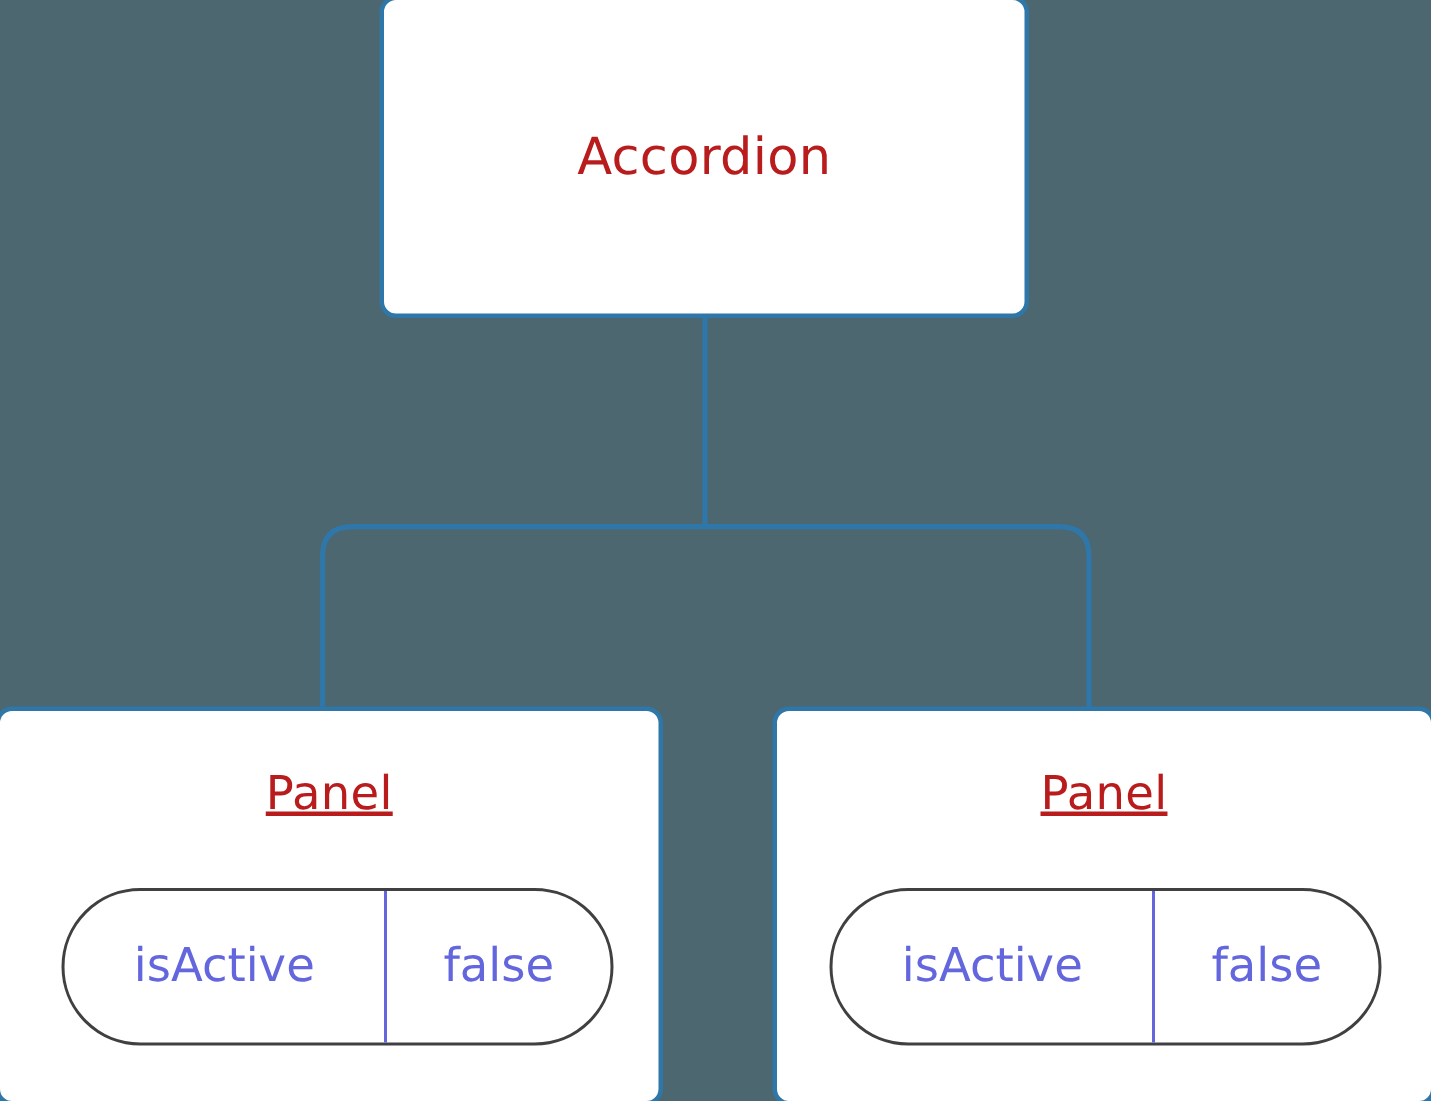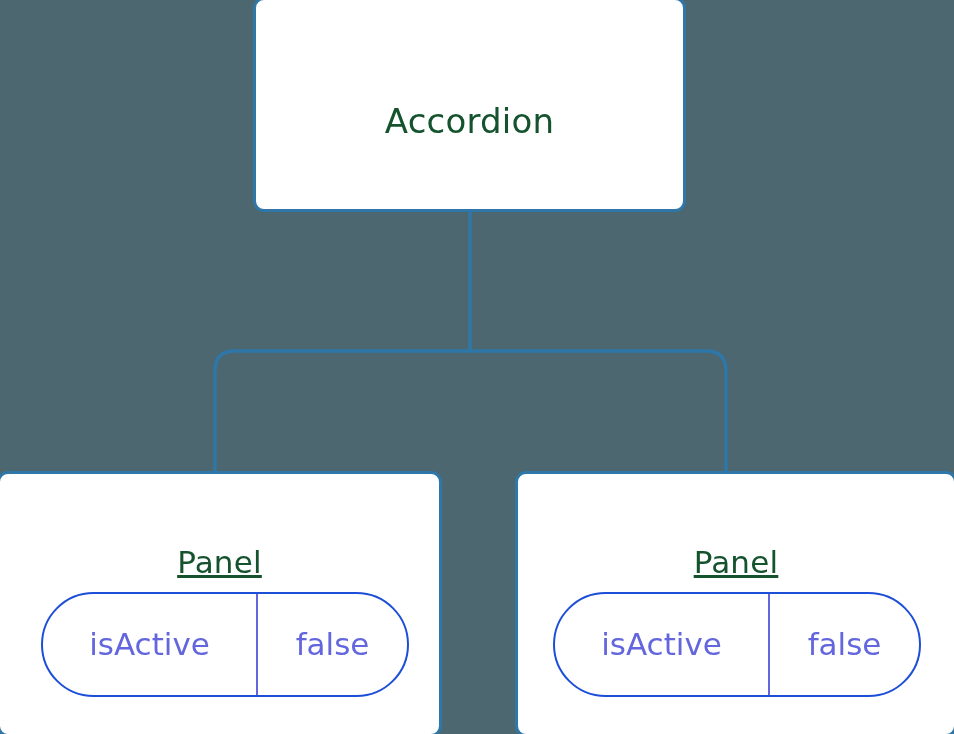--- a/index.html
+++ b/index.html
@@ -63,41 +63,40 @@
 
   .node-panel-right {
     left: 515px;
     top: 471px;
     width: 442px;
     height: 266px;
     padding-top: 40px;
   }
 
   .node-title {
-    color: #14532d;
+    color: #b91c1c;
     font-size: 34px;
     line-height: 1;
     letter-spacing: 0.2px;
     white-space: nowrap;
-    margin-top: 33px;
   }
 
   .node-panel-left .node-title,
   .node-panel-right .node-title {
     font-size: 31px;
     text-decoration: underline;
   }
 
   
   .state-pill {
     position: absolute;
     top: 118px;
     box-sizing: border-box;
     height: 105px;
-    border: 2px solid #1d4ed8;
+    border: 2px solid #404040;
     border-radius: 53px;
     display: flex;
     align-items: stretch;
     background: transparent;
   }
 
   .node-panel-left .state-pill {
     left: 41px;
     width: 368px;
   }

